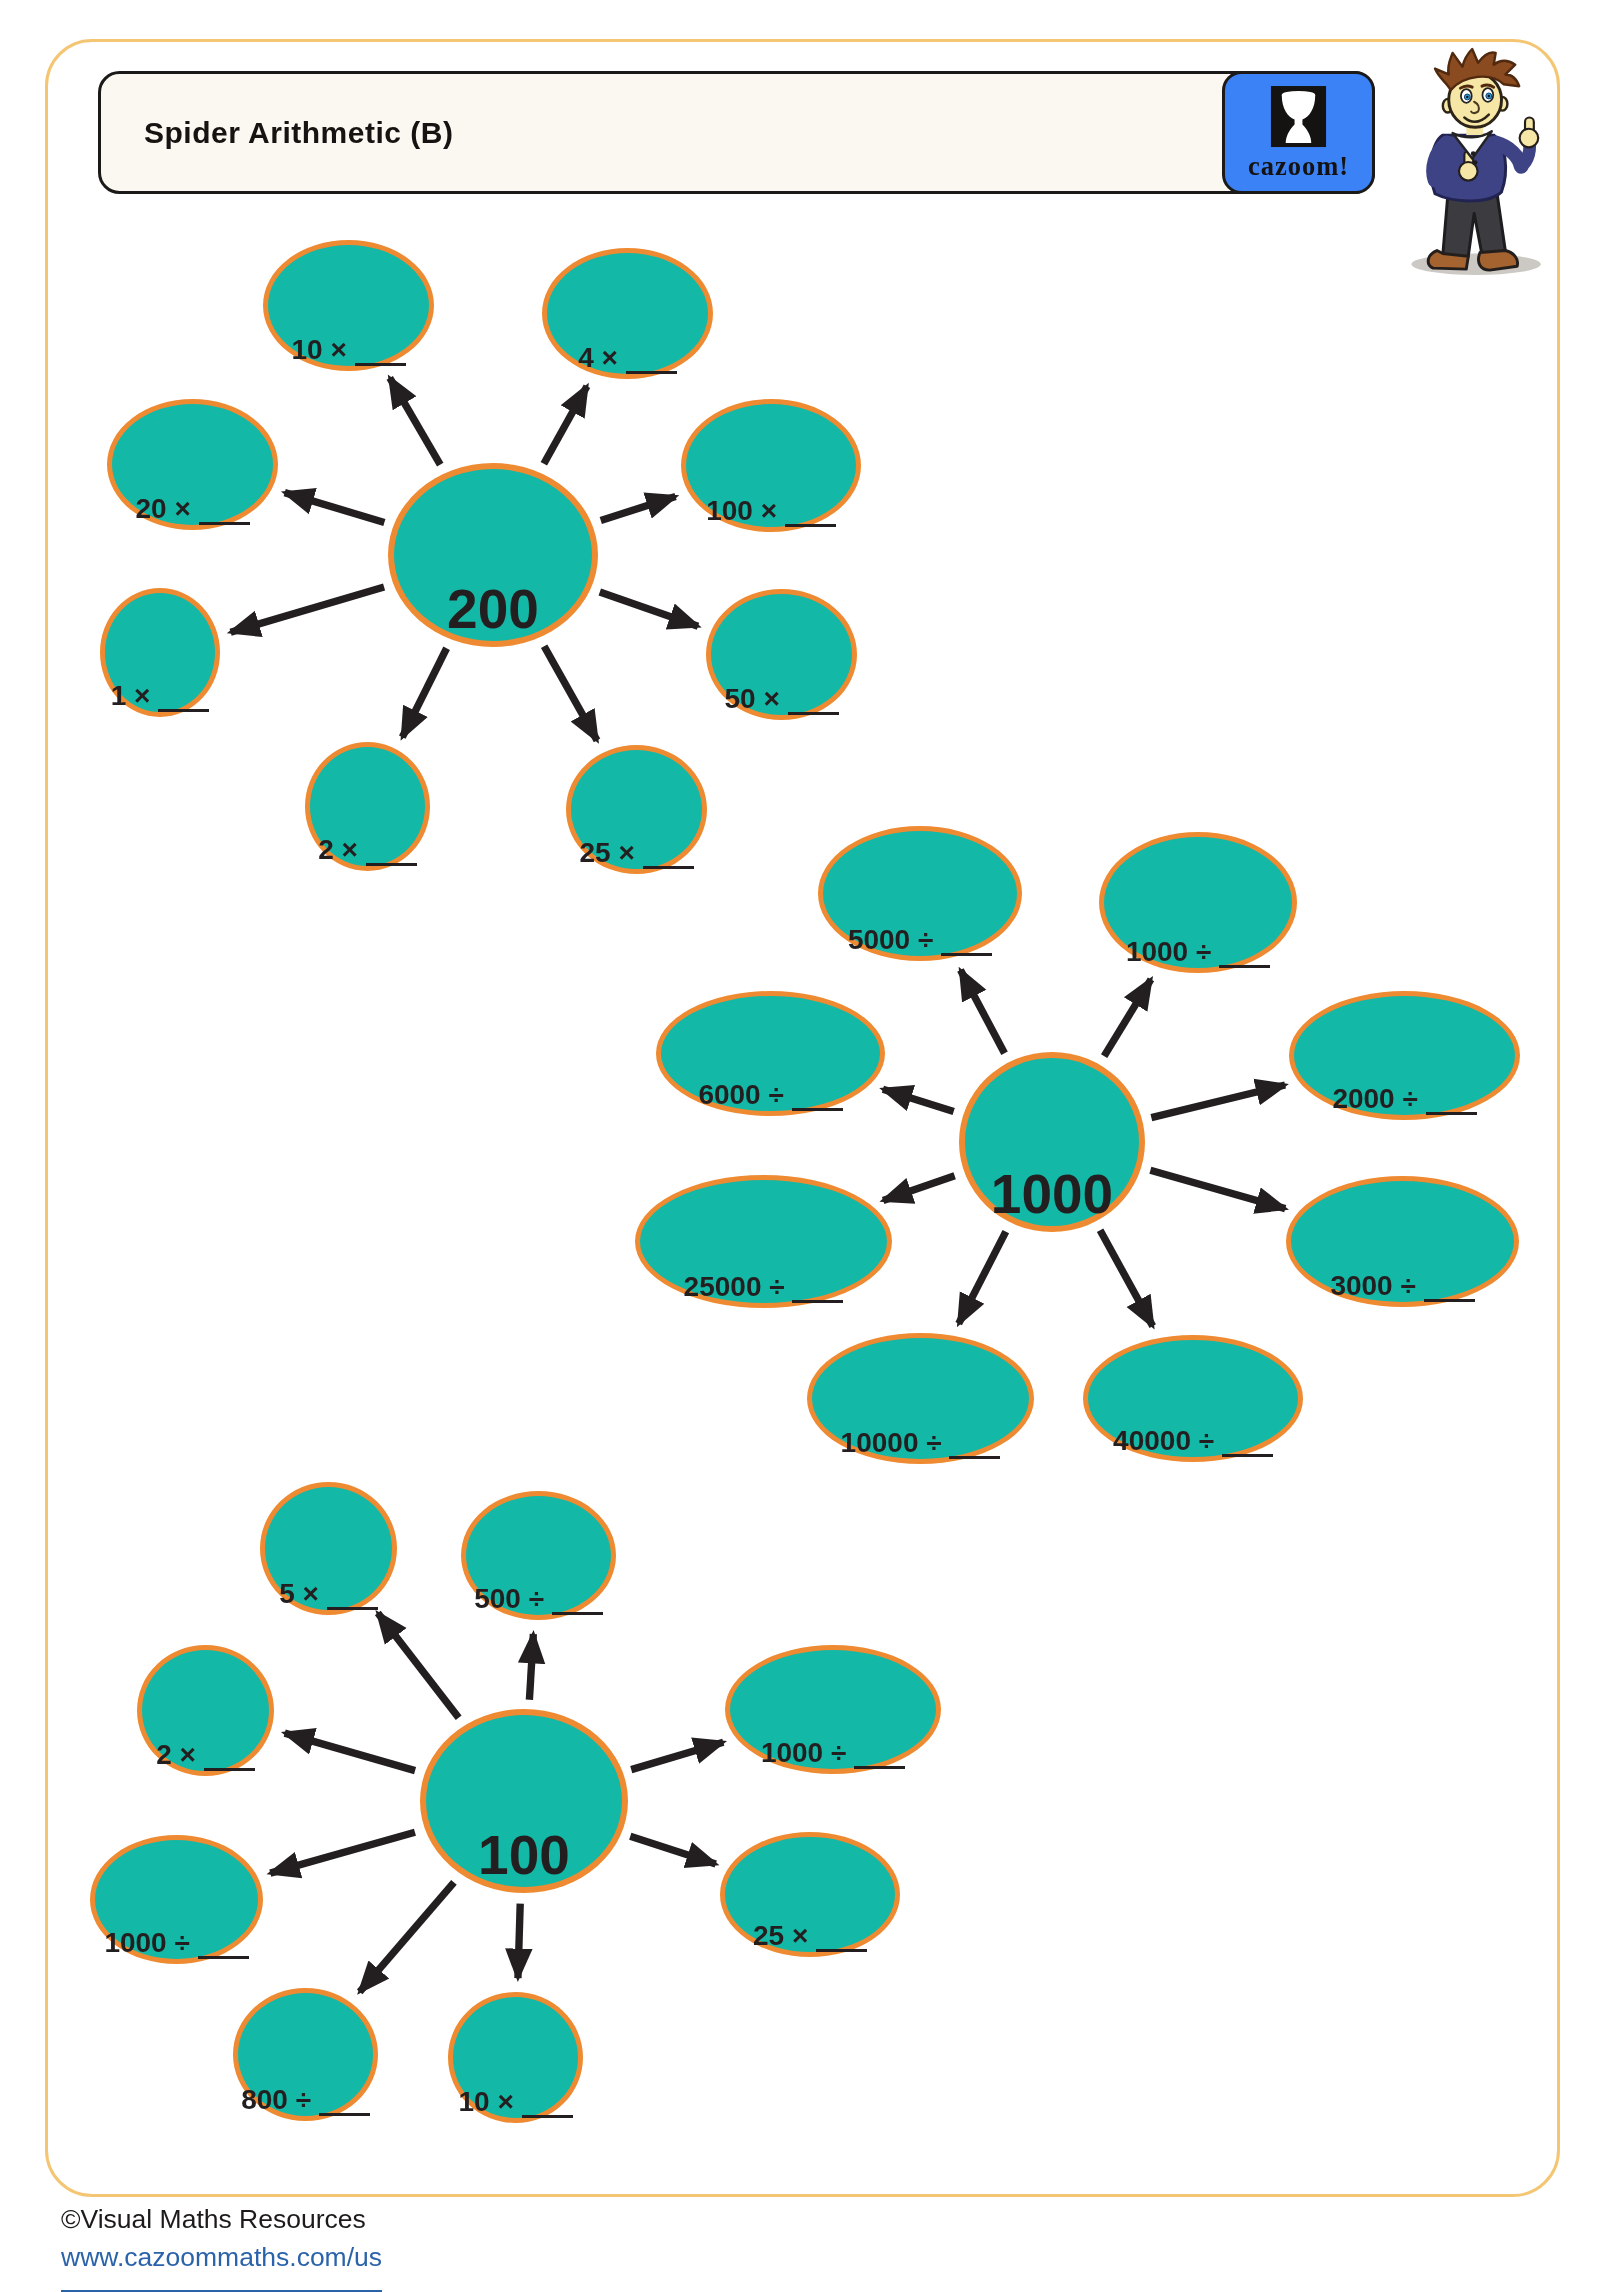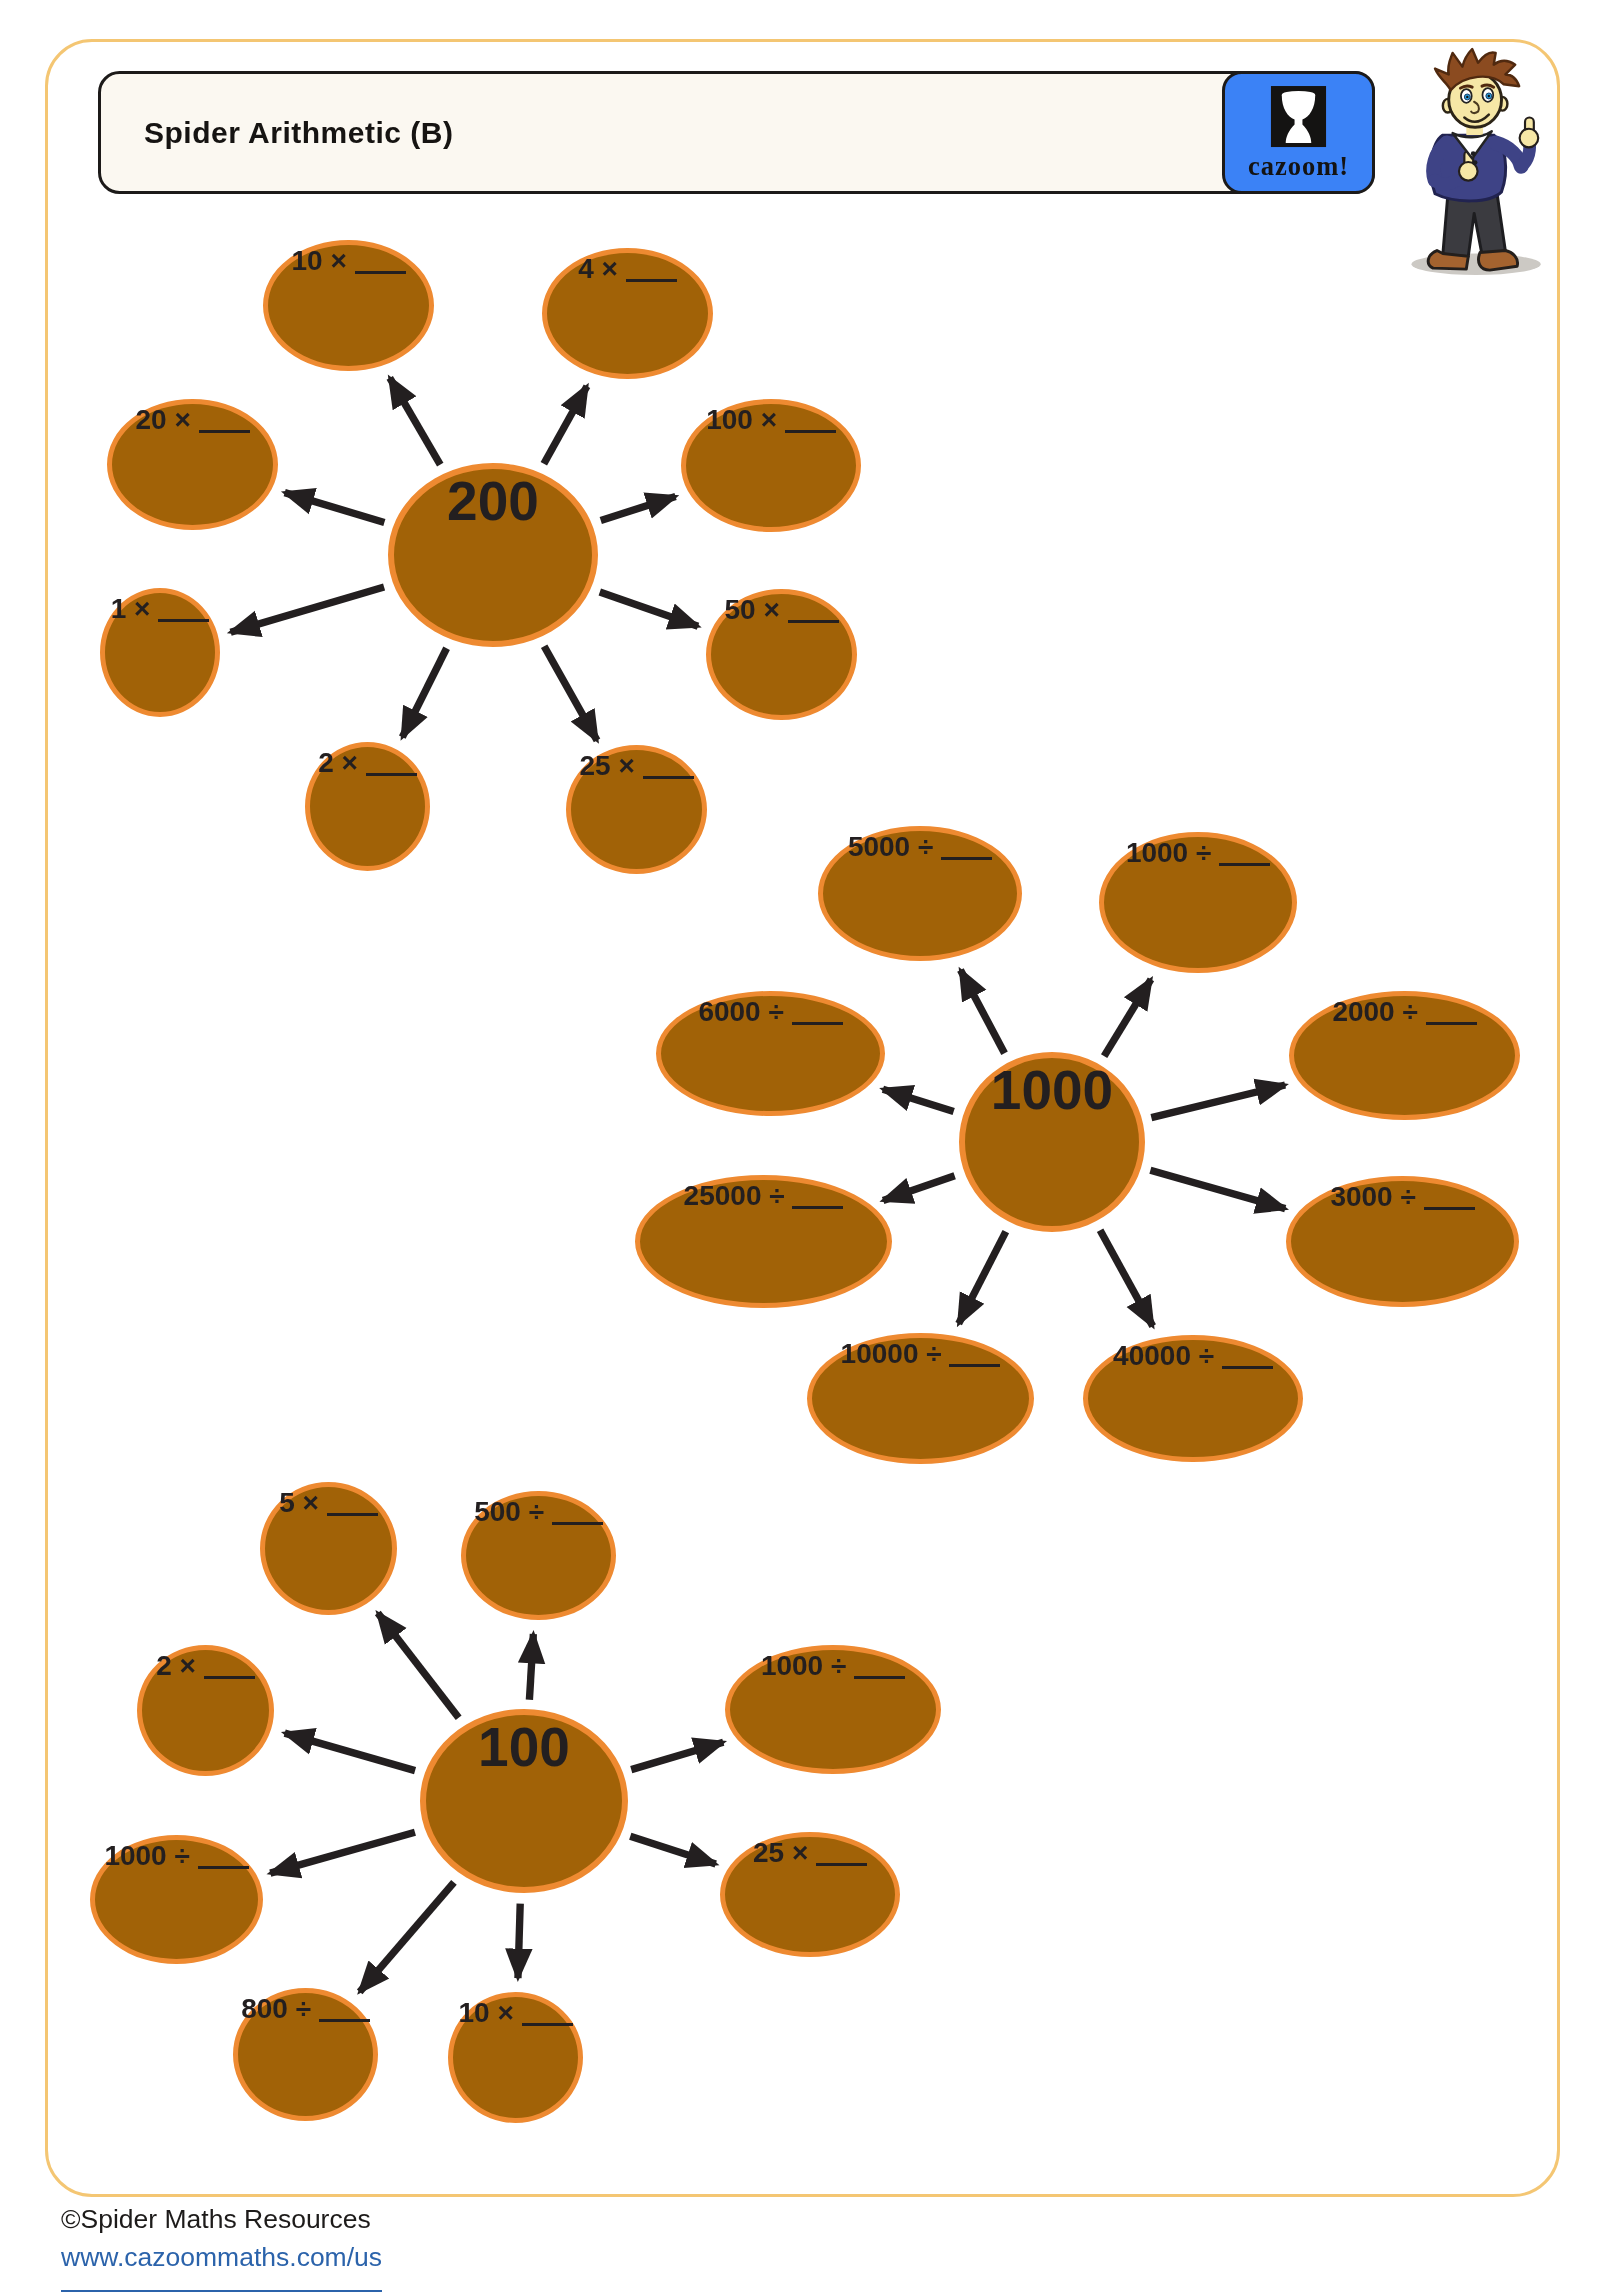--- a/index.html
+++ b/index.html
@@ -31,22 +31,22 @@
   }
   .logo-box svg{margin-top:11.8px;}
   .logo-wordmark{
     font-family:"Liberation Serif", serif;font-weight:bold;font-size:26.5px;color:#141312;
     letter-spacing:1px;line-height:1;margin-top:2px;
   }
   .mascot{position:absolute;left:1390px;top:47px;width:181px;height:230px;z-index:5;}
   
   .node{
     position:absolute;border:5.9px solid var(--accent,#ee8a31);border-radius:50%;
-    background:#a16207;box-sizing:border-box;
-    display:flex;align-items:flex-start;justify-content:center;z-index:2;
+    background:#14b8a6;box-sizing:border-box;
+    display:flex;align-items:flex-end;justify-content:center;z-index:2;
   }
   .node.center{border-width:6.9px;}
   .node .lbl{font-weight:bold;font-size:28px;white-space:nowrap;color:#231f20;}
   .node.center .lbl{font-size:55px;}
   .node .blank{
     display:inline-block;width:51px;height:29px;margin-left:7.8px;
     border-bottom:3.4px solid #231f20;box-sizing:border-box;
   }
   #arrows{position:absolute;left:0;top:0;z-index:1;pointer-events:none;}
   
@@ -246,16 +246,16 @@
       <span class="lbl">800 ÷</span>
       <span class="blank" title="____"></span>
     </div>
     <div class="node" style="left: 448px; top: 1992px; width: 135px; height: 131px;">
       <span class="lbl">10 ×</span>
       <span class="blank" title="____"></span>
     </div>
   </div>
 
 <div class="footer">
-  <div class="copyright">©Spider Maths Resources</div>
+  <div class="copyright">©Visual Maths Resources</div>
   <a class="site-link">www.cazoommaths.com/us</a>
 </div>
 
 
 </body></html>

